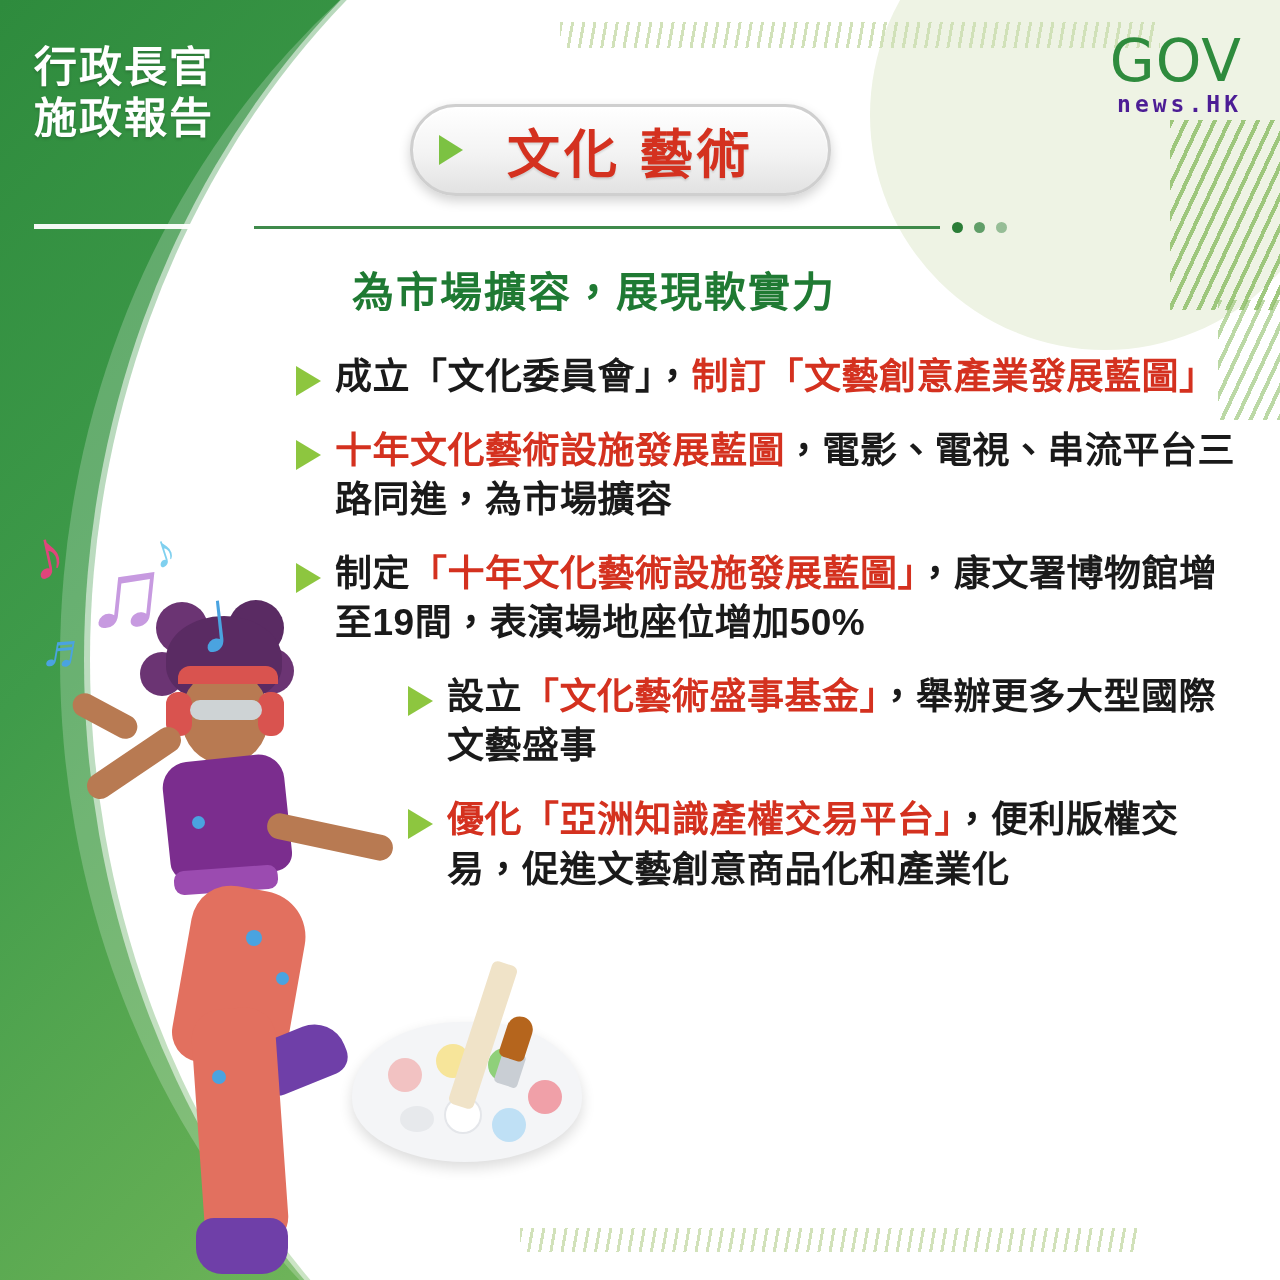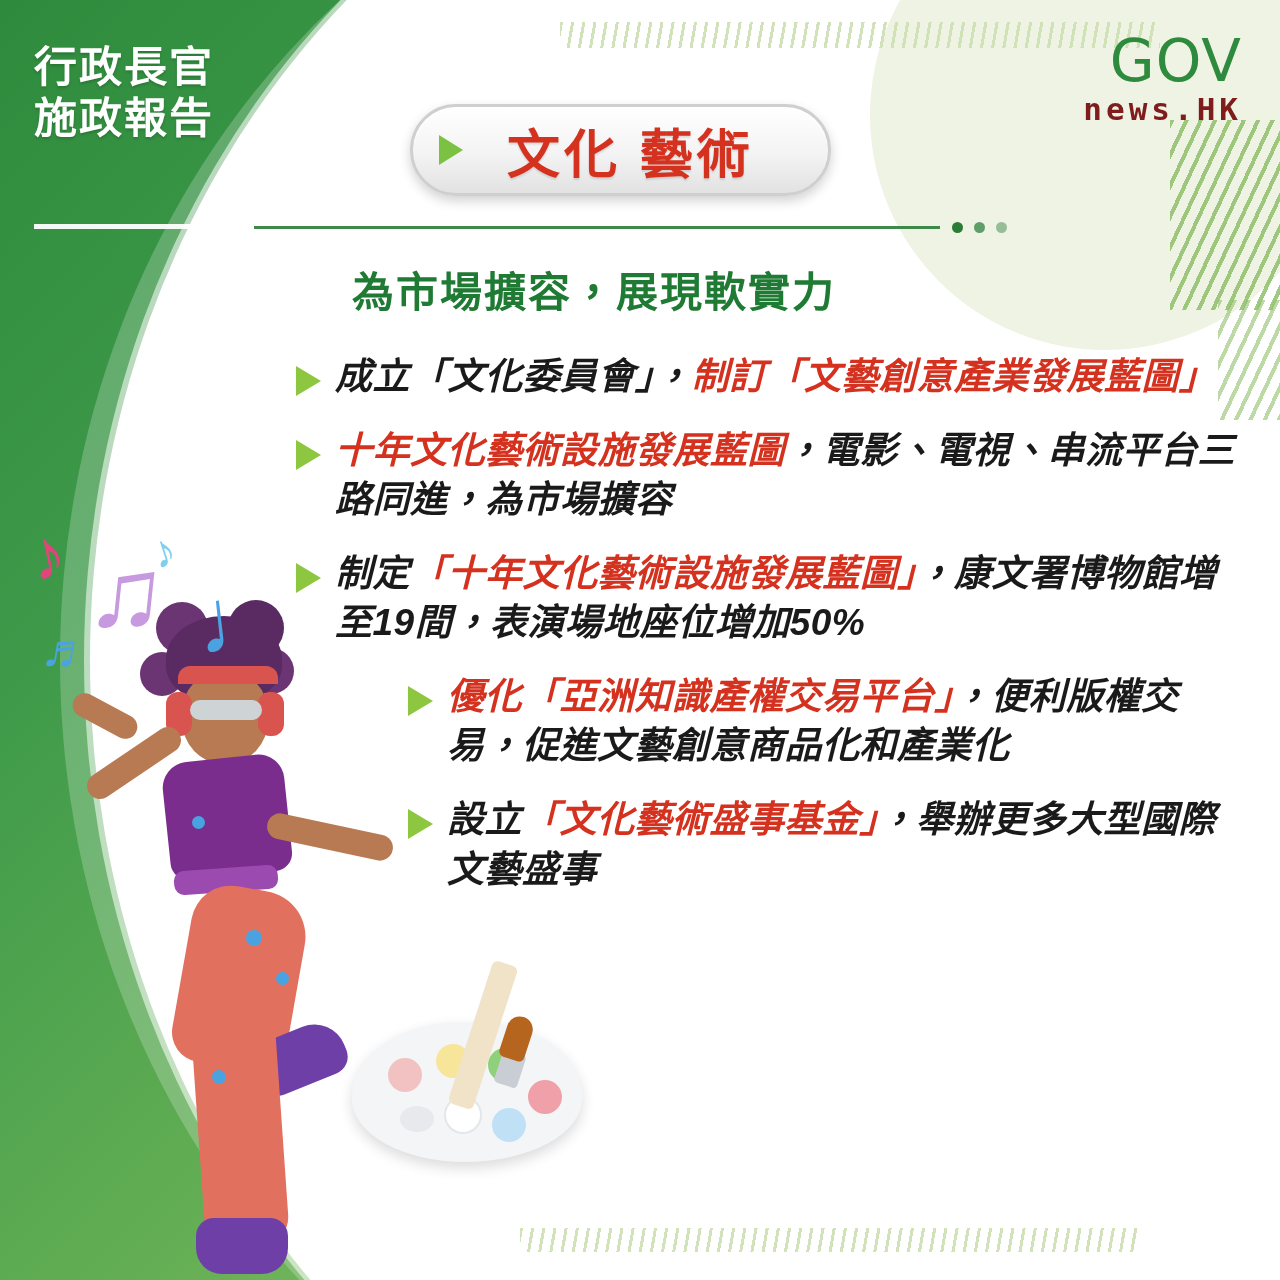--- a/index.html
+++ b/index.html
@@ -71,21 +71,21 @@
   .dots i:nth-child(3){opacity:.45;}
 
   
   .logo{position:absolute;right:38px;top:34px;text-align:right;}
   .logo .gov{
     font-family:"DejaVu Sans",sans-serif;font-weight:normal;font-size:58px;line-height:.95;
     color:#2e8b3d;letter-spacing:1px;
   }
   .logo .news{
     font-family:"DejaVu Sans Mono","Liberation Mono",monospace;font-weight:bold;
-    font-size:31px;letter-spacing:4px;color:#7f1d1d;margin-top:2px;
+    font-size:23px;letter-spacing:4px;color:#4c1d95;margin-top:2px;
   }
 
   
   .pill{
     position:absolute;left:410px;top:104px;width:415px;height:86px;
     border-radius:46px;background:linear-gradient(180deg,#ffffff 0%,#f3f3f3 55%,#e2e2e2 100%);
     border:3px solid #cfcfcf;
     box-shadow:0 5px 12px rgba(0,0,0,.18), inset 0 2px 2px #fff;
     display:flex;align-items:center;gap:22px;
   }
@@ -98,21 +98,21 @@
     text-shadow:0 2px 2px rgba(0,0,0,.12);
   }
 
   
   .subtitle{
     position:absolute;left:352px;top:258px;
     font-size:42px;font-weight:bold;color:#1f7a33;letter-spacing:2px;
   }
 
   
-  .list{position:absolute;left:296px;top:352px;width:940px;font-style:italic;}
+  .list{position:absolute;left:296px;top:352px;width:940px;}
   .row{display:flex;margin-bottom:24px;}
   .row.indent{margin-left:112px;}
   .arrow{
     flex:0 0 auto;margin-top:14px;margin-right:14px;
     width:0;height:0;border-left:25px solid #8dc63f;
     border-top:15px solid transparent;border-bottom:15px solid transparent;
   }
   .txt{
     font-size:37px;line-height:1.34;color:#1a1a1a;letter-spacing:.5px;font-weight:bold;
   }
@@ -213,25 +213,25 @@
     <div class="row">
       <span class="arrow"></span>
       <div class="txt"><span class="hl">十年文化藝術設施發展藍圖</span><span>，電影、電視、串流平台三路同進，為市場擴容</span></div>
     </div>
     <div class="row">
       <span class="arrow"></span>
       <div class="txt"><span>制定</span><span class="hl">「十年文化藝術設施發展藍圖」</span><span>，康文署博物館增至19間，表演場地座位增加50%</span></div>
     </div>
     <div class="row indent">
       <span class="arrow"></span>
+      <div class="txt"><span>設立</span><span class="hl">「文化藝術盛事基金」</span><span>，舉辦更多大型國際文藝盛事</span></div>
+    </div>
+    <div class="row indent">
+      <span class="arrow"></span>
       <div class="txt"><span class="hl">優化「亞洲知識產權交易平台」</span><span>，便利版權交易，促進文藝創意商品化和產業化</span></div>
-    </div>
-    <div class="row indent">
-      <span class="arrow"></span>
-      <div class="txt"><span>設立</span><span class="hl">「文化藝術盛事基金」</span><span>，舉辦更多大型國際文藝盛事</span></div>
     </div>
   </div>
 
 <div class="dancer">
   <div class="d-bun3"></div>
     <div class="d-bun4"></div>
   <div class="d-bun1"></div>
     <div class="d-bun2"></div>
   <div class="d-hair"></div>
   <div class="d-face"></div>

